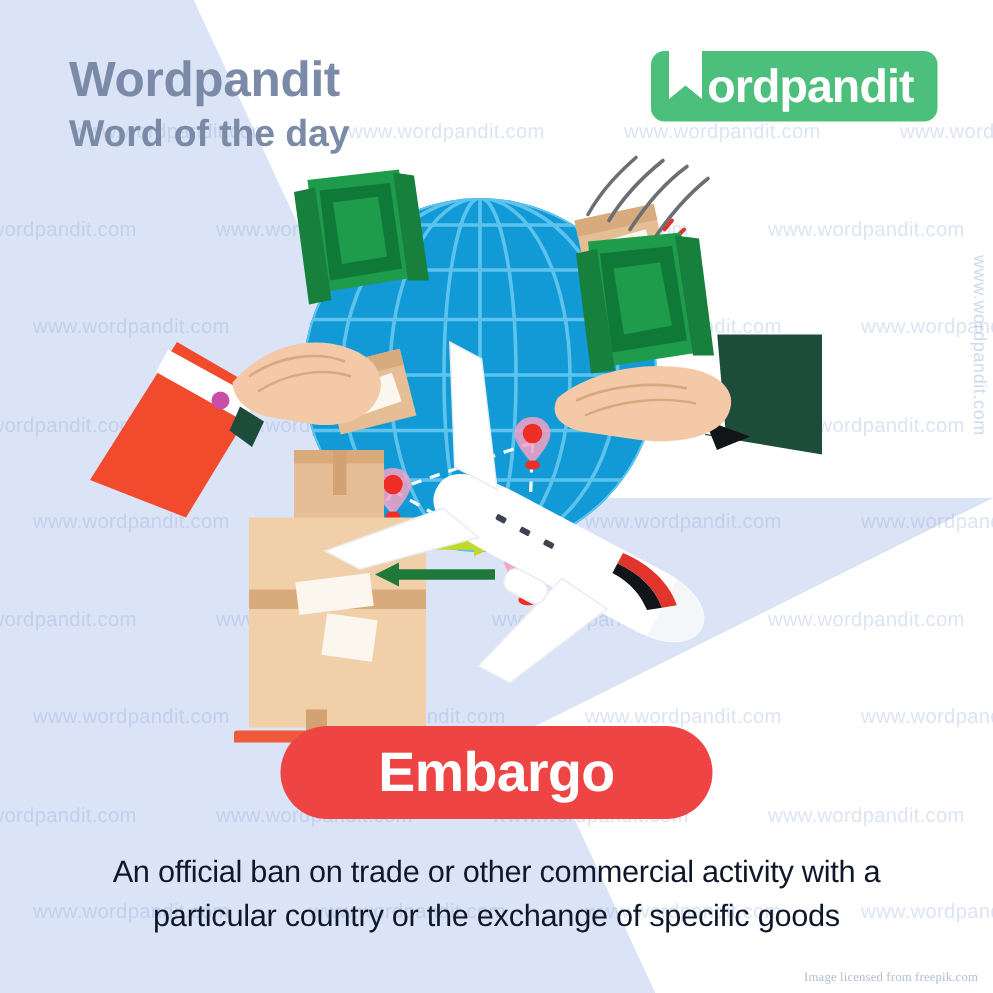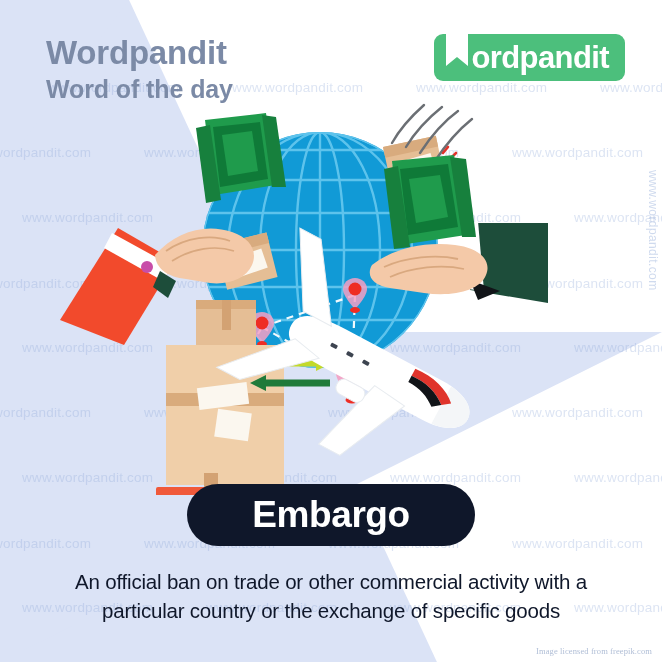--- a/index.html
+++ b/index.html
@@ -70,21 +70,21 @@
     line-height:1;margin-left:-1px;
   }
 
   
   .illus{position:absolute;left:0;top:95px;width:662px;height:400px;}
   .illus svg{display:block;}
 
   
   .pill{
     position:absolute;left:187px;top:484px;width:288px;height:62px;
-    background:#0f172a;border-radius:31px;
+    background:#ef4444;border-radius:31px;
     display:flex;align-items:center;justify-content:center;
   }
   .pill .ptxt{
     color:#ffffff;font-size:37px;font-weight:bold;letter-spacing:-0.4px;
   }
 
   
   .def{
     position:absolute;left:33px;top:567px;width:596px;
     text-align:center;color:#0f172a;

